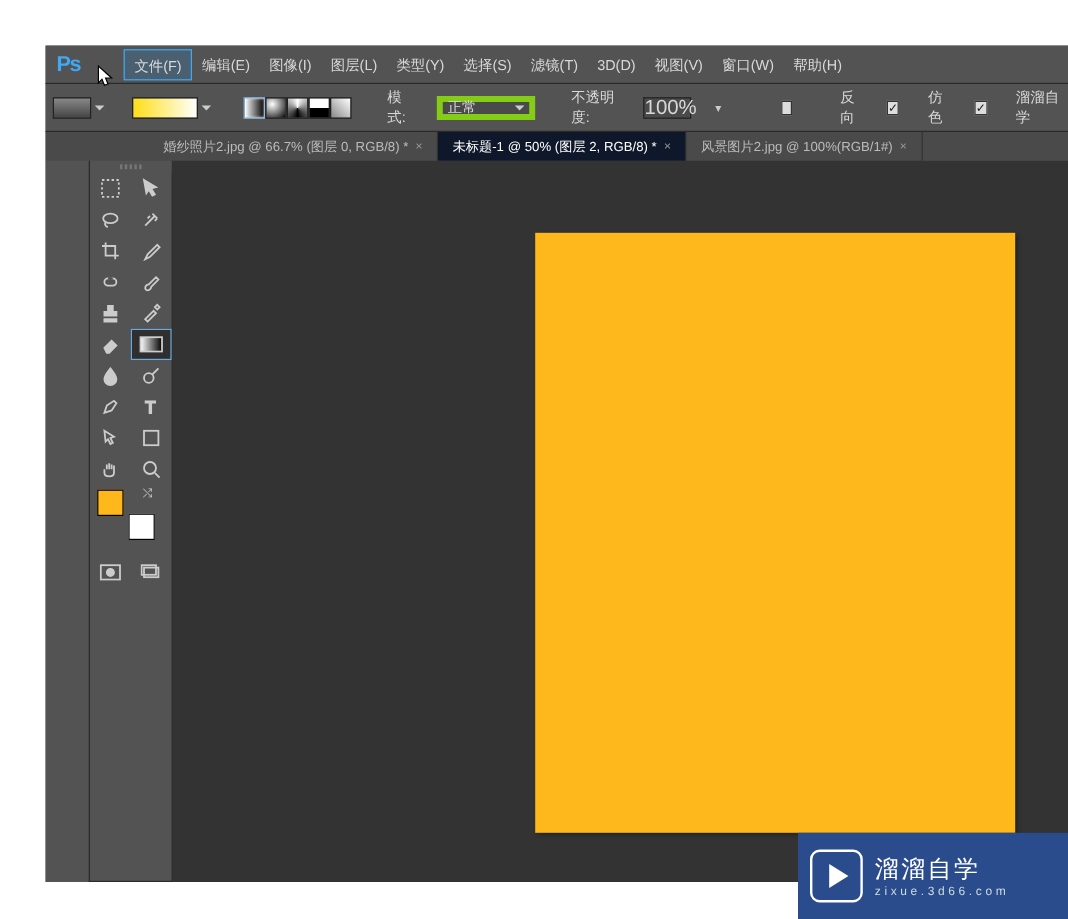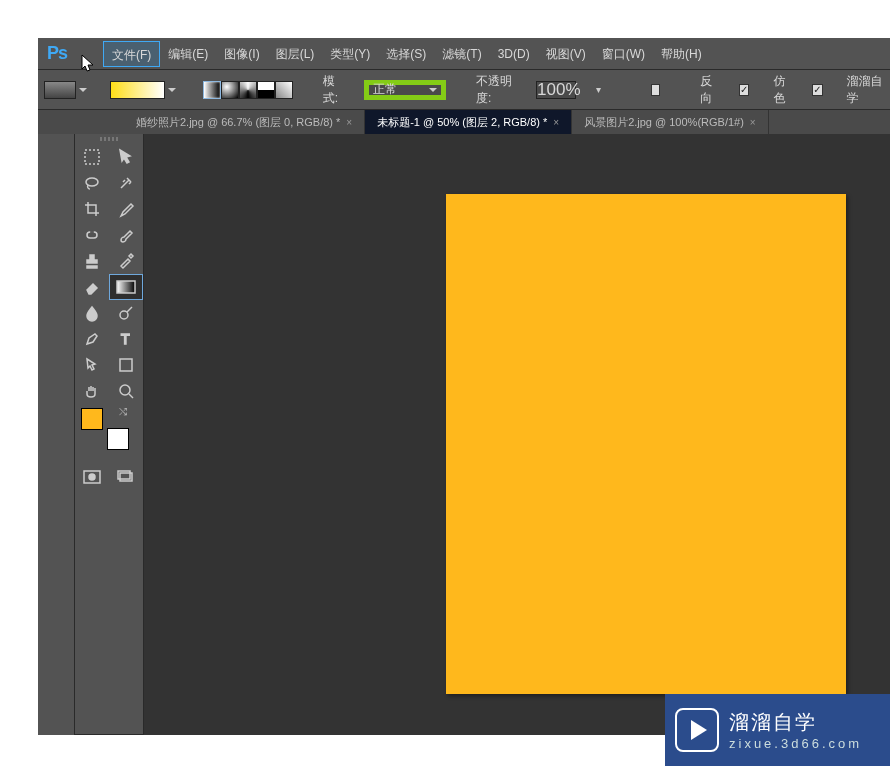--- a/index.html
+++ b/index.html
@@ -47,21 +47,21 @@
 .fg-c{position:absolute;width:22px;height:22px;background:#ffb81c;border:1px solid #000;left:0;top:0;z-index:2;}
 .bg-c{position:absolute;width:22px;height:22px;background:#fff;border:1px solid #000;right:-14px;bottom:-8px;}
 .sw-swap{position:absolute;right:-12px;top:-2px;color:#ccc;font-size:10px;}
 .canvas-area{flex:1;background:#333;position:relative;overflow:hidden;}
 .artboard{position:absolute;left:302px;top:60px;width:400px;height:500px;background:#ffb81c;box-shadow:2px 2px 4px rgba(0,0,0,.4);}
 .watermark{position:absolute;right:0;bottom:0;width:225px;height:72px;background:#2b4c8c;display:flex;align-items:center;padding:6px 10px;gap:10px;z-index:50;}
 .wm-icon{width:44px;height:44px;border:2px solid #fff;border-radius:8px;display:flex;align-items:center;justify-content:center;}
 .wm-icon::before{content:"";border-left:16px solid #fff;border-top:10px solid transparent;border-bottom:10px solid transparent;margin-left:4px;}
 .wm-text{display:flex;flex-direction:column;color:#fff;}
 .wm-main{font-size:20px;font-weight:normal;letter-spacing:2px;}
-.wm-sub{font-size:13px;letter-spacing:3px;color:#cdd;}
+.wm-sub{font-size:10px;letter-spacing:3px;color:#cdd;}
 </style>
 </head>
 <body>
 
 <div class="app">
 
   <div class="titlebar">
     <div class="ps-logo">
         <span>Ps</span>
       </div>

